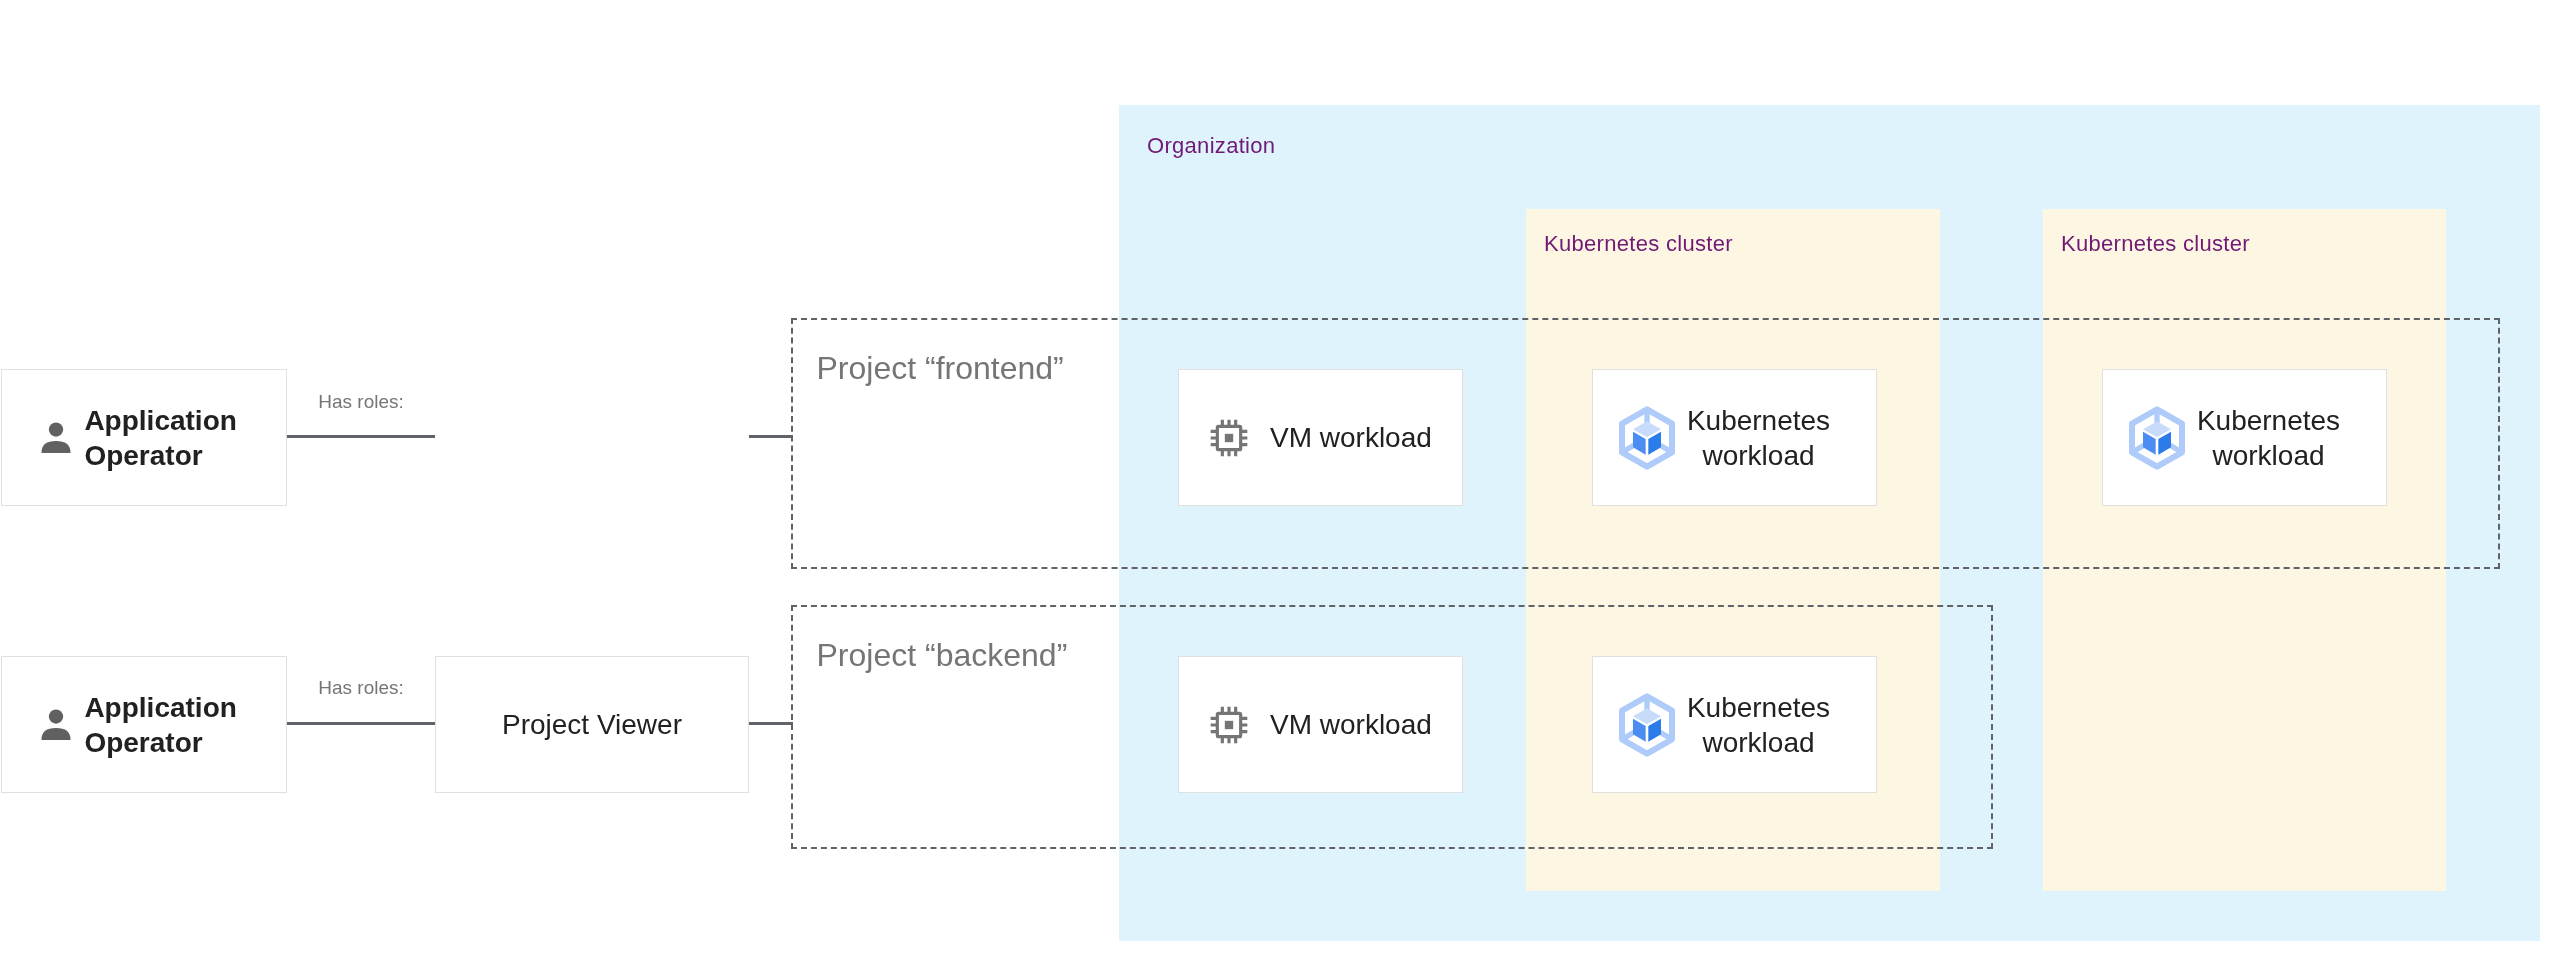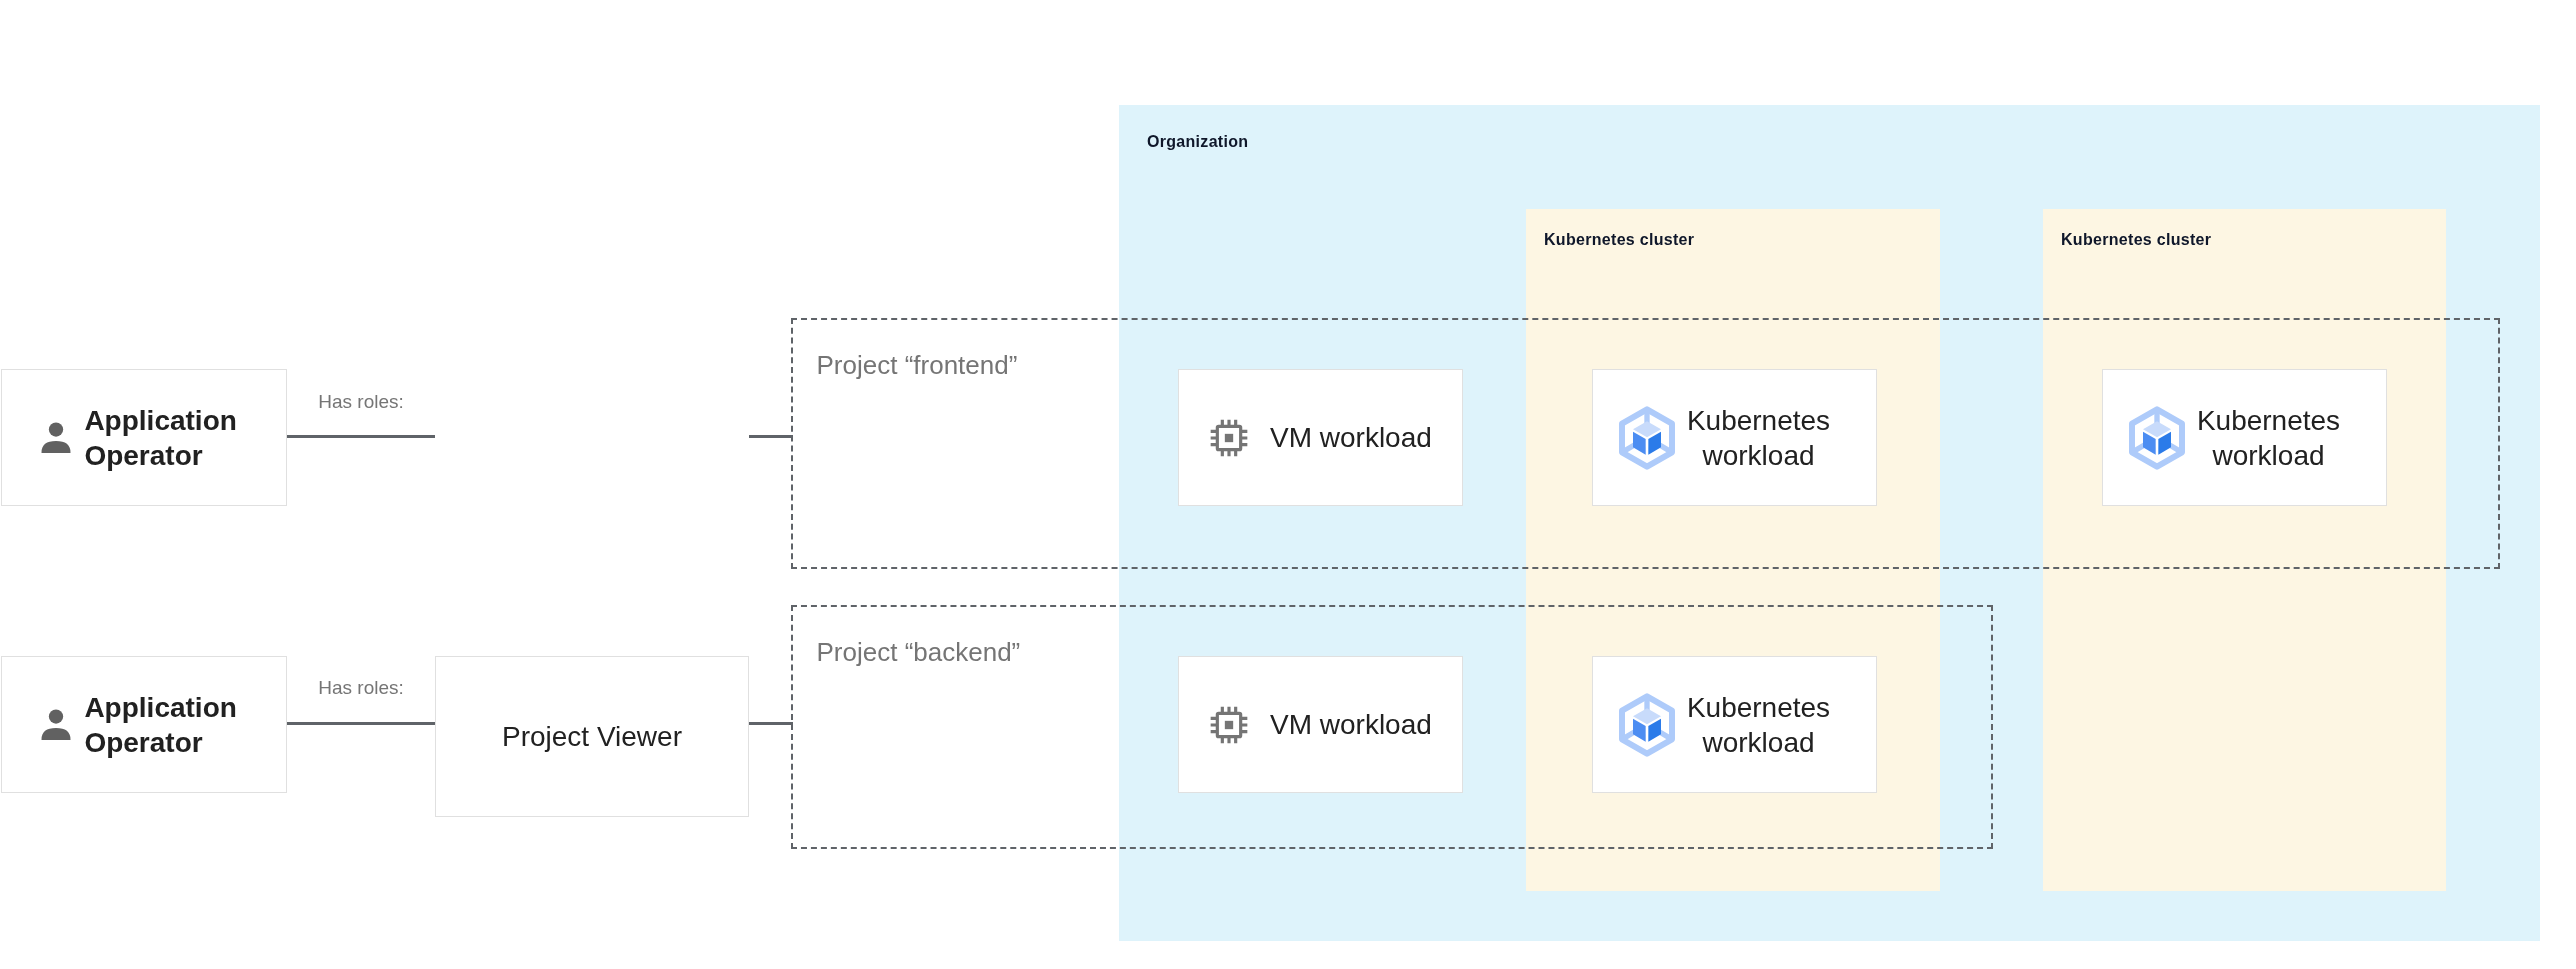--- a/index.html
+++ b/index.html
@@ -22,42 +22,42 @@
   .cluster {
     position: absolute;
     top: 209px; height: 682px;
     background: #FDF6E3;
     z-index: 2;
   }
   .cluster-1 { left: 1526px; width: 414px; }
   .cluster-2 { left: 2043px; width: 403px; }
   .container-label {
     position: absolute;
-    font-size: 16px;
-    font-weight: bold;
-    color: #0f172a;
+    font-size: 22px;
+    font-weight: normal;
+    color: #701a75;
     letter-spacing: 0.3px;
     white-space: nowrap;
   }
   .org .container-label { left: 28px; top: 28px; }
   .cluster .container-label { left: 18px; top: 22px; text-align: center; }
 
   
   .project {
     position: absolute;
     border: 2.8px dashed #5F6368;
     background: transparent;
     z-index: 3;
   }
   .project-frontend { left: 791px; top: 318px; width: 1705px; height: 247px; }
   .project-backend  { left: 791px; top: 605px; width: 1198px; height: 240px; }
   .project-label {
     position: absolute;
     left: 23.5px; top: 30px;
-    font-size: 26px;
+    font-size: 32px;
     color: #757575;
     white-space: nowrap;
   }
 
   
   .hline {
     position: absolute;
     height: 2.8px;
     background: #5F6368;
     z-index: 3;
@@ -88,21 +88,21 @@
     display: flex;
     align-items: center;
     z-index: 5;
     color: #212121;
     font-size: 28px;
     line-height: 35px;
   }
   .actor-1 { left: 1.4px;   top: 369px; width: 286px; height: 137px; padding-left: 32px; }
   .actor-2 { left: 1.4px;   top: 656px; width: 286px; height: 137px; padding-left: 32px; }
   .role-1  { left: 435px; top: 369px; width: 314px; height: 137px; justify-content: center; text-align: center; }
-  .role-2  { left: 435px; top: 656px; width: 314px; height: 161px; justify-content: center; text-align: center; }
+  .role-2  { left: 435px; top: 656px; width: 314px; height: 137px; justify-content: center; text-align: center; }
   .vm-1    { left: 1178px; top: 369px; width: 285px; height: 137px; padding-left: 30px; }
   .vm-2    { left: 1178px; top: 656px; width: 285px; height: 137px; padding-left: 30px; }
   .k8s-1   { left: 1592px; top: 369px; width: 285px; height: 137px; padding-left: 22px; }
   .k8s-2   { left: 2102px; top: 369px; width: 285px; height: 137px; padding-left: 22px; }
   .k8s-3   { left: 1592px; top: 656px; width: 285px; height: 137px; padding-left: 22px; }
 
   .actor-1 .node-text, .actor-2 .node-text { margin-left: 6px; width: 166px; font-weight: bold; }
   .vm-1 .node-text, .vm-2 .node-text { margin-left: 21px; white-space: nowrap; }
   .k8s-1 .node-text, .k8s-2 .node-text, .k8s-3 .node-text { width: 159px; text-align: center; }
 

